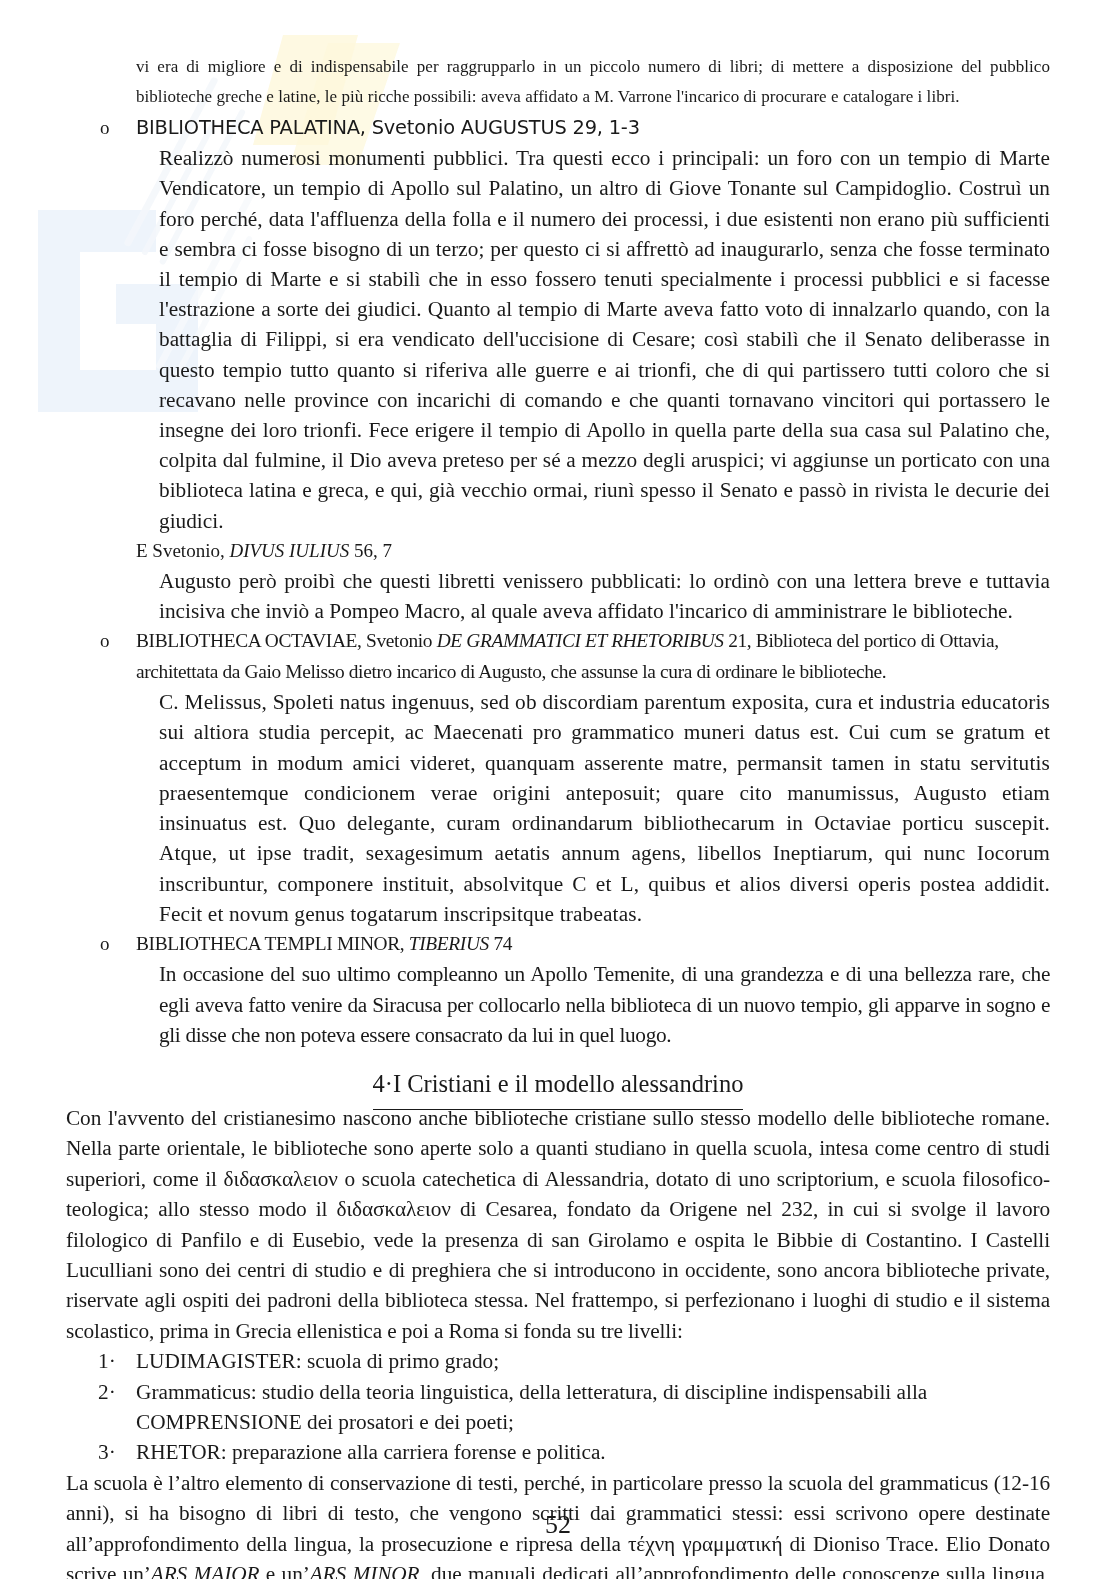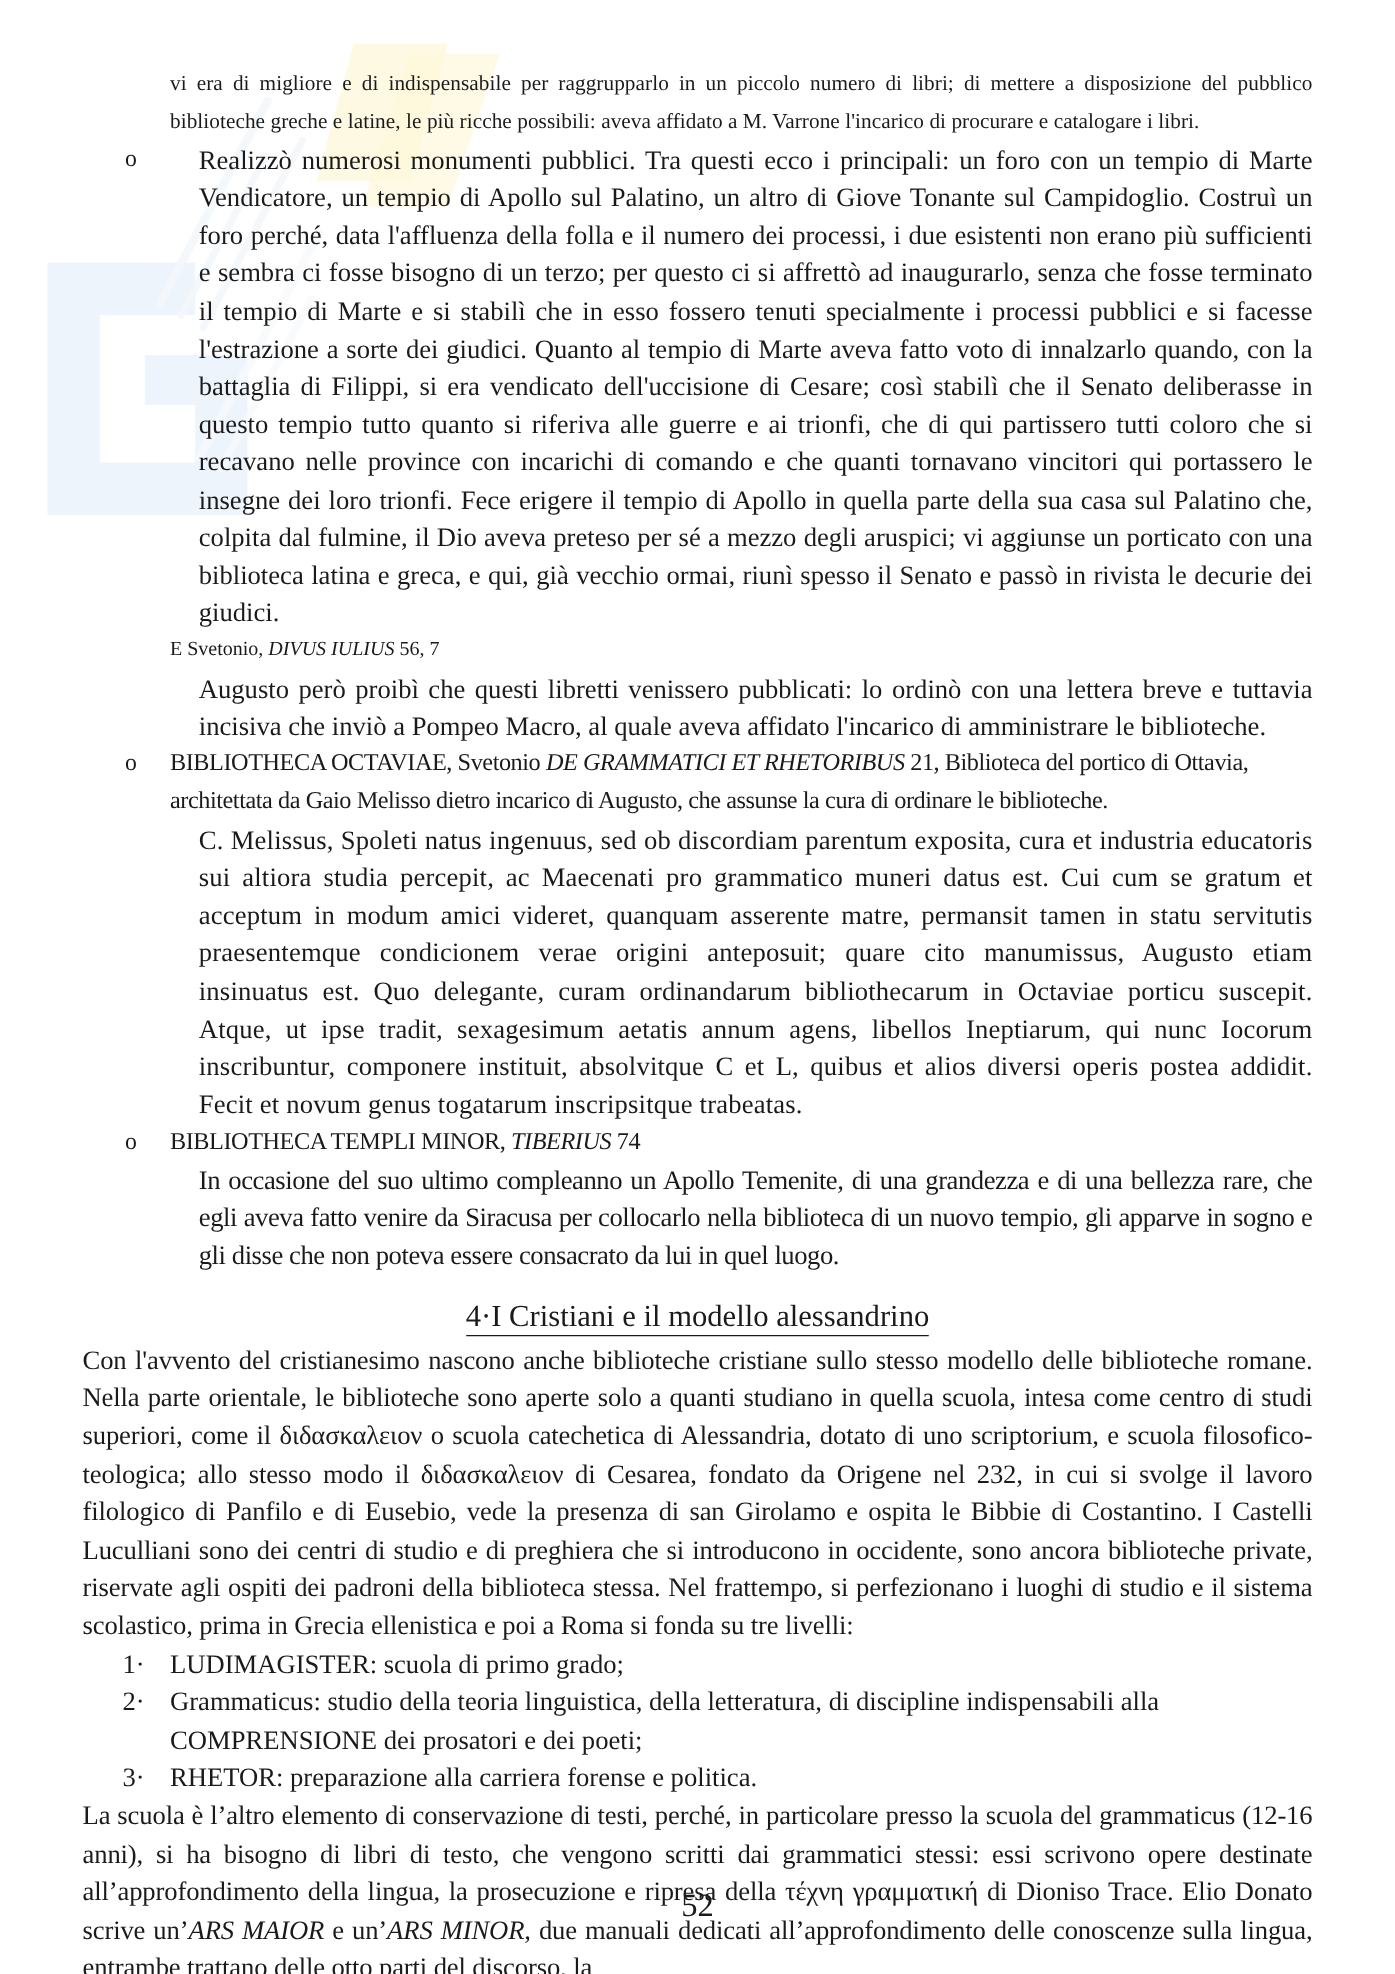--- a/index.html
+++ b/index.html
@@ -94,37 +94,37 @@
     font-family: "Liberation Serif", "DejaVu Serif", serif;
     transform-origin: left top;
     font-stretch: condensed;
     letter-spacing: -0.35px;
   }
   .wide {
     letter-spacing: 0.15px;
   }
 
   .sub-line {
-    font-size: 16px;
+    font-size: 19px;
     line-height: 30.2px;
     text-align: left;
   }
   .sub-line .ital { font-style: italic; }
 
   
   .section-heading {
     text-align: center;
     font-size: 24.5px;
     line-height: 34px;
     margin-top: 17px;
     margin-bottom: 2px;
   }
   .section-heading span {
     border-bottom: 1.4px solid #1a1a1a;
-    padding-bottom: 1px;
+    padding-bottom: 12px;
   }
 
   
   .para-main {
     font-size: 21.3px;
     line-height: 30.4px;
     text-align: justify;
     letter-spacing: -0.1px;
   }
 
@@ -196,20 +196,21 @@
   </svg>
 </div>
 
 <div class="page">
 
   <p class="para-top">vi era di migliore e di indispensabile per raggrupparlo in un piccolo numero di libri; di mettere a disposizione del pubblico biblioteche greche e latine, le più ricche possibili: aveva affidato a M. Varrone l'incarico di procurare e catalogare i libri.</p>
 
   <ul class="bullet-list">
     <li class="bullet-item">
       <span class="bullet-marker">o</span>
+      <div class="b-head">BIBLIOTHECA PALATINA, Svetonio AUGUSTUS 29, 1-3</div>
       <p class="b-body">Realizzò numerosi monumenti pubblici. Tra questi ecco i principali: un foro con un tempio di Marte Vendicatore, un tempio di Apollo sul Palatino, un altro di Giove Tonante sul Campidoglio. Costruì un foro perché, data l'affluenza della folla e il numero dei processi, i due esistenti non erano più sufficienti e sembra ci fosse bisogno di un terzo; per questo ci si affrettò ad inaugurarlo, senza che fosse terminato il tempio di Marte e si stabilì che in esso fossero tenuti specialmente i processi pubblici e si facesse l'estrazione a sorte dei giudici. Quanto al tempio di Marte aveva fatto voto di innalzarlo quando, con la battaglia di Filippi, si era vendicato dell'uccisione di Cesare; così stabilì che il Senato deliberasse in questo tempio tutto quanto si riferiva alle guerre e ai trionfi, che di qui partissero tutti coloro che si recavano nelle province con incarichi di comando e che quanti tornavano vincitori qui portassero le insegne dei loro trionfi. Fece erigere il tempio di Apollo in quella parte della sua casa sul Palatino che, colpita dal fulmine, il Dio aveva preteso per sé a mezzo degli aruspici; vi aggiunse un porticato con una biblioteca latina e greca, e qui, già vecchio ormai, riunì spesso il Senato e passò in rivista le decurie dei giudici.</p>
 
       <div class="sub-line"><span>E Svetonio, </span><span class="ital">DIVUS IULIUS</span><span> 56, 7</span></div>
       <p class="b-body">Augusto però proibì che questi libretti venissero pubblicati: lo ordinò con una lettera breve e tuttavia incisiva che inviò a Pompeo Macro, al quale aveva affidato l'incarico di amministrare le biblioteche.</p>
     </li>
 
     <li class="bullet-item">
       <span class="bullet-marker">o</span>
       <div class="b-head cond"><span>BIBLIOTHECA OCTAVIAE, Svetonio </span><span class="ital">DE GRAMMATICI ET RHETORIBUS</span><span> 21, Biblioteca del portico di Ottavia, architettata da Gaio Melisso dietro incarico di Augusto, che assunse la cura di ordinare le biblioteche.</span></div>
       <p class="b-body wide">C. Melissus, Spoleti natus ingenuus, sed ob discordiam parentum exposita, cura et industria educatoris sui altiora studia percepit, ac Maecenati pro grammatico muneri datus est. Cui cum se gratum et acceptum in modum amici videret, quanquam asserente matre, permansit tamen in statu servitutis praesentemque condicionem verae origini anteposuit; quare cito manumissus, Augusto etiam insinuatus est. Quo delegante, curam ordinandarum bibliothecarum in Octaviae porticu suscepit. Atque, ut ipse tradit, sexagesimum aetatis annum agens, libellos Ineptiarum, qui nunc Iocorum inscribuntur, componere instituit, absolvitque C et L, quibus et alios diversi operis postea addidit. Fecit et novum genus togatarum inscripsitque trabeatas.</p>

